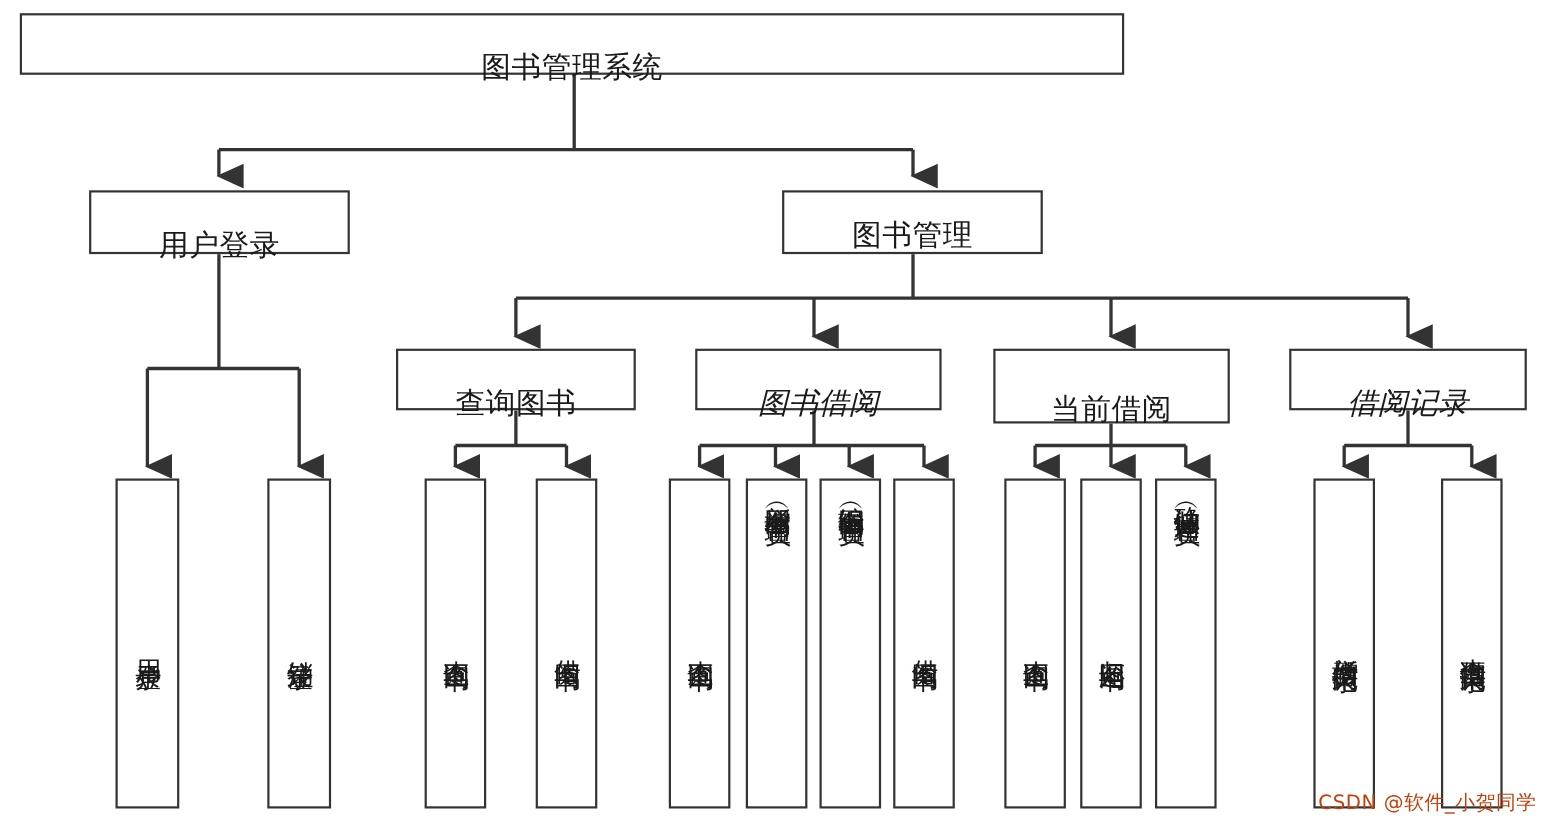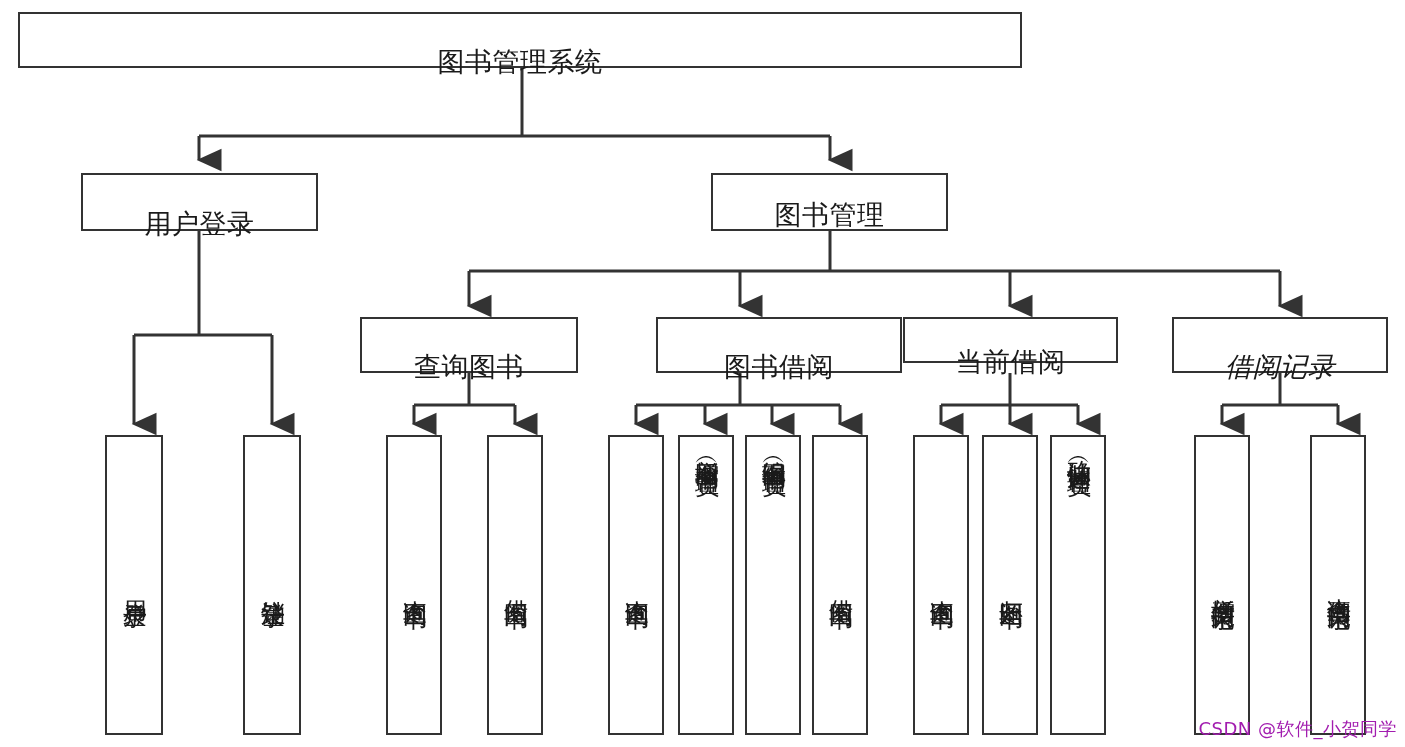--- a/index.html
+++ b/index.html
@@ -60,21 +60,21 @@
   }
   .node.leaf.centered {
     align-items: center;
     padding-top: 0;
   }
   .watermark {
     position: absolute;
     right: 8px;
     bottom: 6px;
     font-size: 18px;
-    color: #a21caf;
+    color: #c2410c;
     letter-spacing: 0.5px;
     white-space: nowrap;
   }
 </style>
 </head>
 <body>
 
 <div id="canvas">
 
   <svg class="edges" viewBox="0 0 1405 747" xmlns="http://www.w3.org/2000/svg">
@@ -134,24 +134,24 @@
   <div class="node level2" style="left:81px; top:173px; width:237px; height:58px;">
     <span class="label">用户登录</span>
   </div>
   <div class="node level2" style="left:711px; top:173px; width:237px; height:58px;align-items:flex-end;">
     <span class="label">图书管理</span>
   </div>
 
   <div class="node level2" style="left:360px; top:317px; width:218px; height:56px;">
     <span class="label">查询图书</span>
   </div>
-  <div class="node level2" style="left:656px; top:317px; width:246px; height:56px;">
+  <div class="node level2" style="left:632px; top:317px; width:224px; height:56px;font-style:italic;">
     <span class="label">图书借阅</span>
   </div>
-  <div class="node level2" style="left:903px; top:317px; width:215px; height:46px;">
+  <div class="node level2" style="left:903px; top:317px; width:215px; height:68px;">
     <span class="label">当前借阅</span>
   </div>
   <div class="node level2" style="left:1172px; top:317px; width:216px; height:56px;font-style:italic;">
     <span class="label">借阅记录</span>
   </div>
 
   <div class="node leaf centered" style="left:105px; top:435px; width:58px; height:300px;">
     <span class="label">用户登录</span>
   </div>
   <div class="node leaf centered" style="left:243px; top:435px; width:58px; height:300px;">

